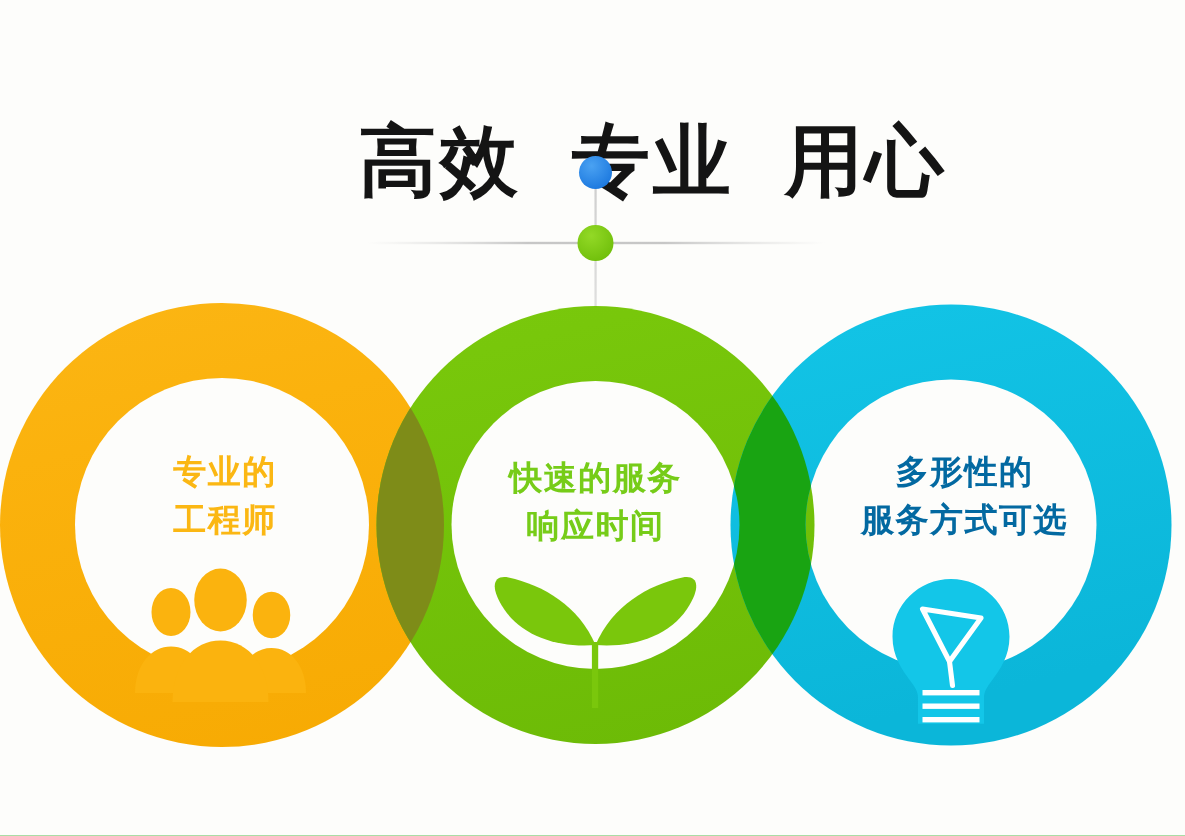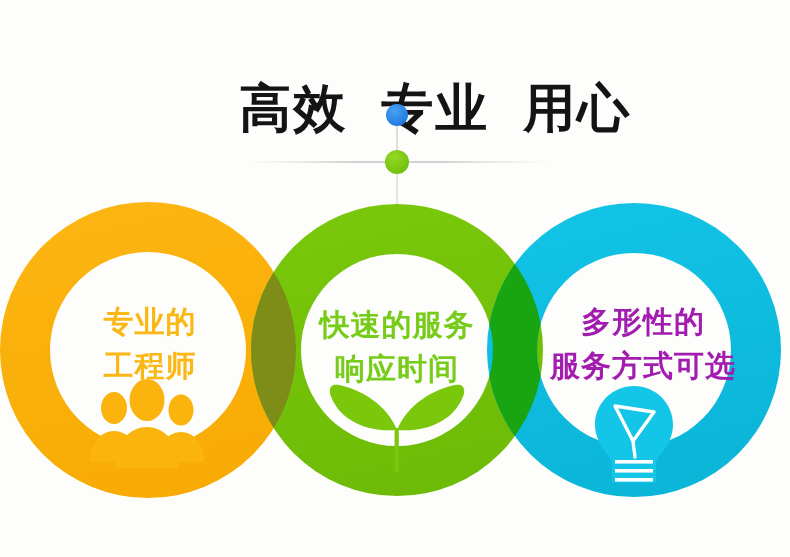--- a/index.html
+++ b/index.html
@@ -41,29 +41,29 @@
   .venn{
     position:absolute;
     left:0;top:0;
     width:790px;height:557px;
   }
   
   .ring-label{
     position:absolute;
     text-align:center;
     font-weight:700;
-    font-size:30px;
+    font-size:22px;
     line-height:1.45;
     letter-spacing:1px;
     white-space:pre-line;
     font-family:"DejaVu Sans","Liberation Sans",sans-serif;
   }
   .ring-label.l1{ left:40px;  top:300px; width:220px; color:#fbb713; }
   .ring-label.l2{ left:287px; top:303px; width:220px; color:#76cc18;font-family:Liberation Serif, serif; }
-  .ring-label.l3{ left:527px; top:300px; width:232px; color:#a21caf; }
+  .ring-label.l3{ left:527px; top:300px; width:232px; color:#0369a1; }
 </style>
 </head>
 <body>
 
 <div id="stage">
 
   <div class="headline">
     <span>高效</span><span class="gap"></span><span>专业</span><span class="gap"></span><span>用心</span>
   </div>
 

